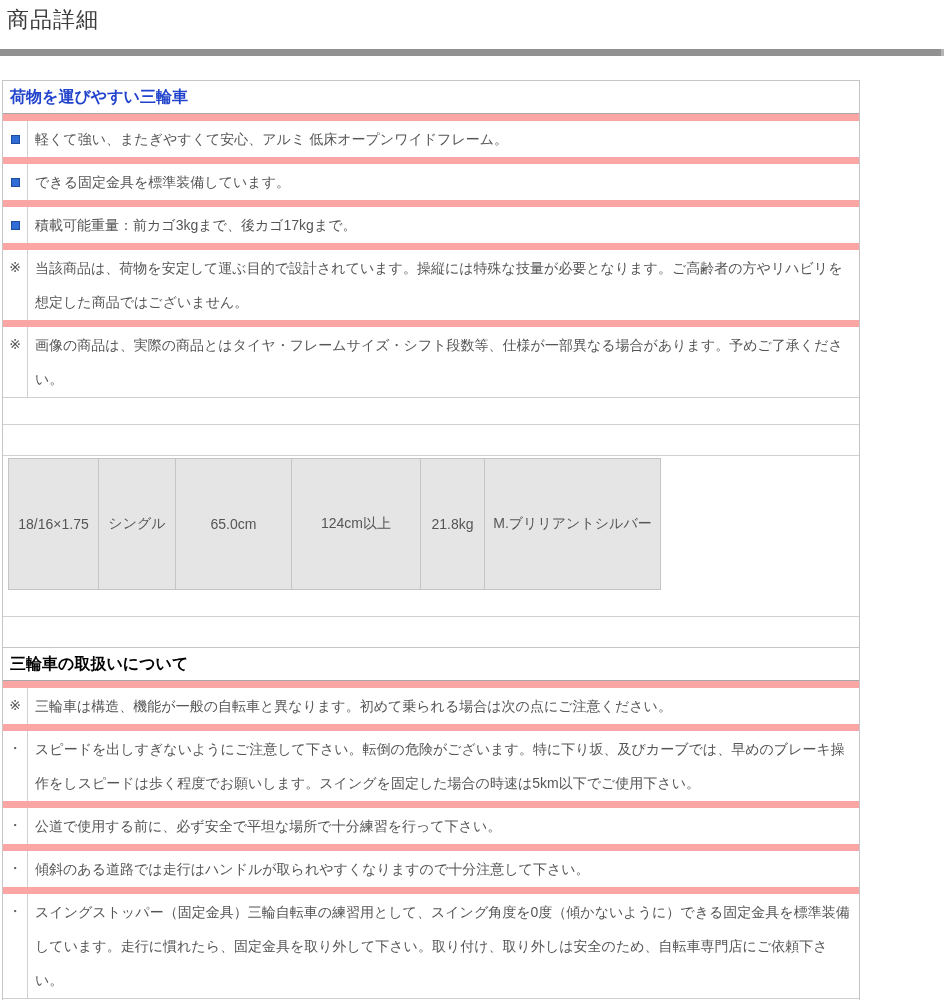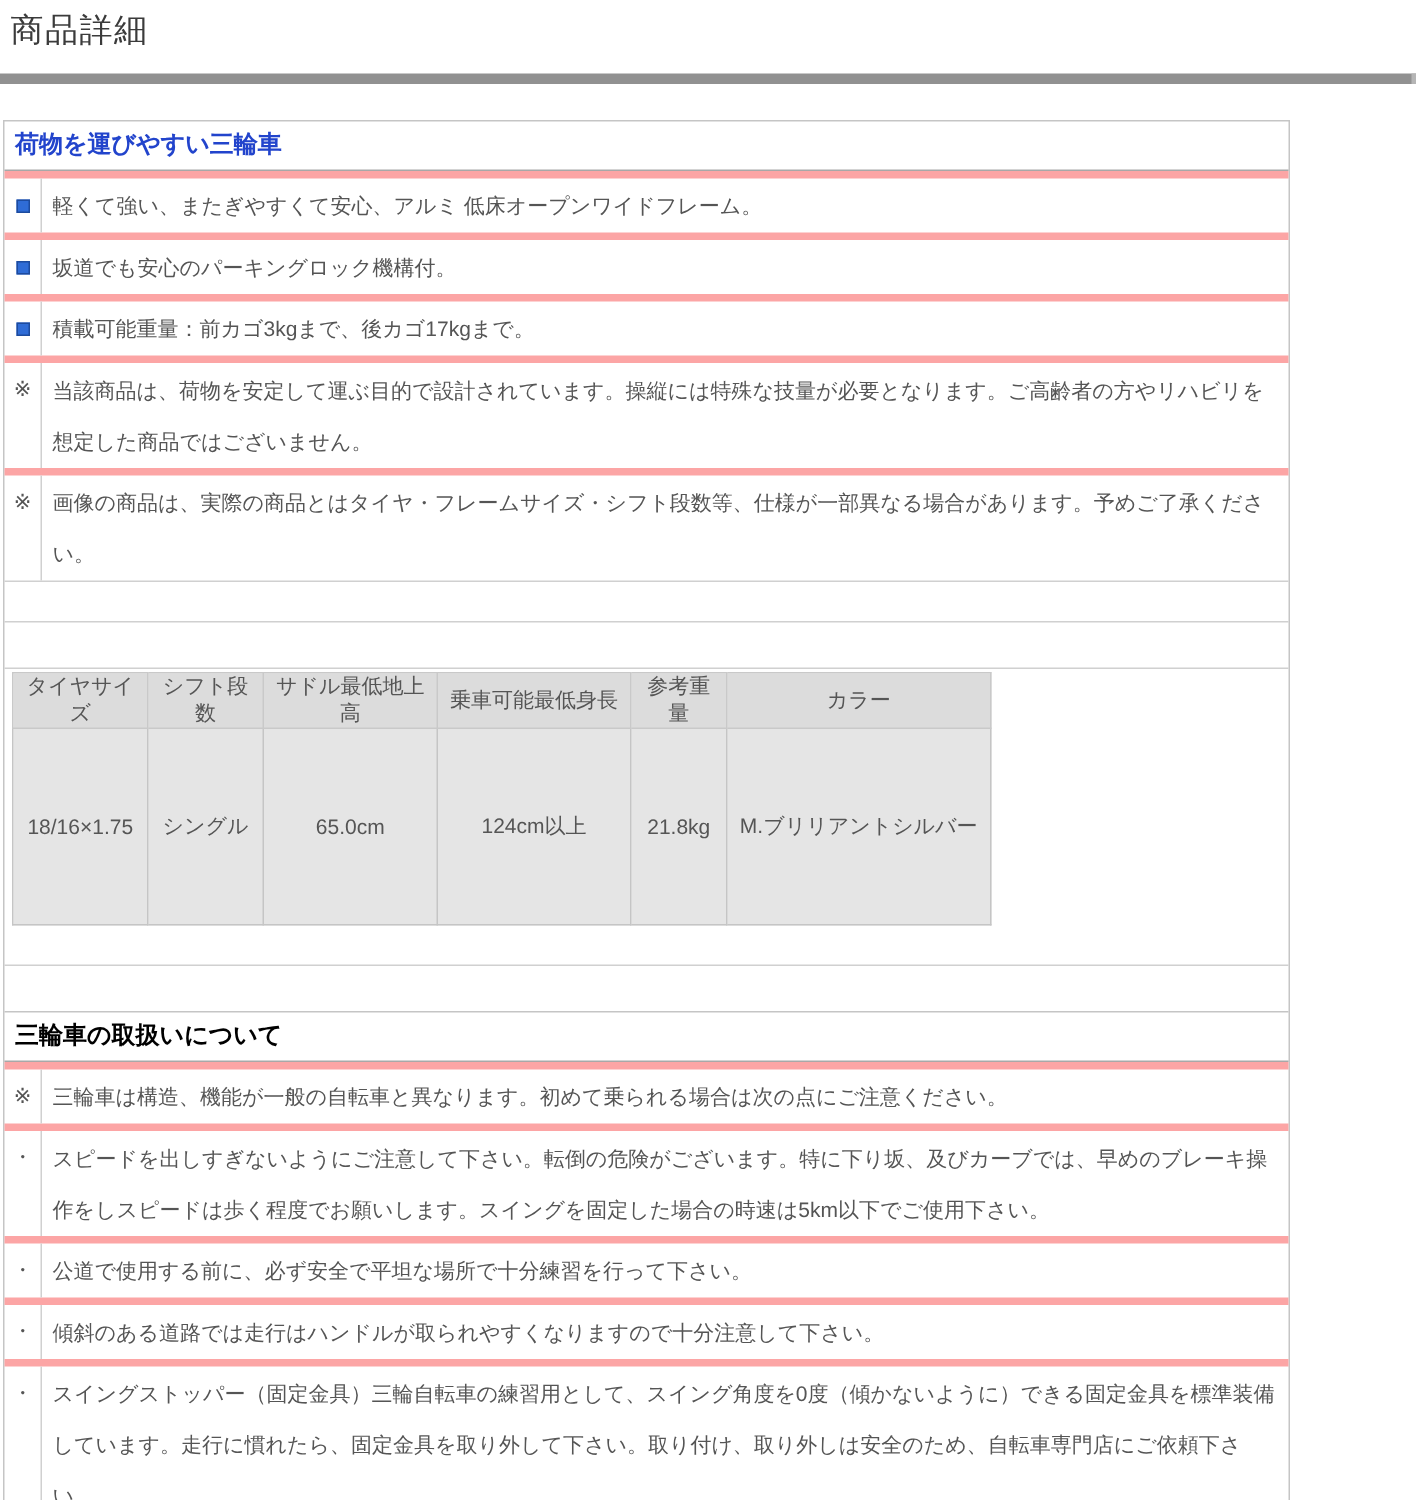--- a/index.html
+++ b/index.html
@@ -26,21 +26,21 @@
     box-sizing:border-box;background:#ffffff;
   }
   .sec-title{
     height:32px;line-height:32px;
     padding-left:7px;font-size:16px;font-weight:bold;
     border-bottom:1px solid #a8a8a8;
   }
   .sec-title.blue{color:#2244cc;}
   .sec-title.red{color:#000000;border-top:1px solid #c5c5c5;}
   
-  .row{display:flex;border-top:5px solid #fca5a5;}
+  .row{display:flex;border-top:7px solid #fca5a5;}
   .row:first-of-type{border-top:none;}
   .row .marker-cell{
     width:24px;flex:0 0 24px;
     border-right:1px solid #d0d0d0;
     text-align:center;font-size:14px;line-height:34px;
     color:#555555;
   }
   .row.icon-row .marker-cell{
     display:flex;align-items:center;justify-content:center;
     line-height:normal;
@@ -93,21 +93,21 @@
   <div class="row icon-row">
     <div class="marker-cell">
         <span class="bullet-square"></span>
       </div>
     <div class="text-cell">軽くて強い、またぎやすくて安心、アルミ 低床オープンワイドフレーム。</div>
   </div>
   <div class="row icon-row">
     <div class="marker-cell">
         <span class="bullet-square"></span>
       </div>
-    <div class="text-cell">坂道でも安心のパーキングロック機構付。</div>
+    <div class="text-cell">できる固定金具を標準装備しています。</div>
   </div>
   <div class="row icon-row">
     <div class="marker-cell">
         <span class="bullet-square"></span>
       </div>
     <div class="text-cell">積載可能重量：前カゴ3kgまで、後カゴ17kgまで。</div>
   </div>
   <div class="row">
     <div class="marker-cell">※</div>
     <div class="text-cell">当該商品は、荷物を安定して運ぶ目的で設計されています。操縦には特殊な技量が必要となります。ご高齢者の方やリハビリを想定した商品ではございません。</div>
@@ -116,28 +116,20 @@
     <div class="marker-cell">※</div>
     <div class="text-cell">画像の商品は、実際の商品とはタイヤ・フレームサイズ・シフト段数等、仕様が一部異なる場合があります。予めご了承ください。</div>
   </div>
 
   <div class="band band-a"></div>
   <div class="band band-b"></div>
 
   <div class="table-band">
     <table class="spec">
       <tbody>
-          <tr>
-        <th class="col-0">タイヤサイズ</th>
-        <th class="col-1">シフト段数</th>
-        <th class="col-2">サドル最低地上高</th>
-        <th class="col-3">乗車可能最低身長</th>
-        <th class="col-4">参考重量</th>
-        <th class="col-5">カラー</th>
-      </tr>
       <tr>
         <td class="col-0">18/16×1.75</td>
         <td class="col-1">シングル</td>
         <td class="col-2">65.0cm</td>
         <td class="col-3">124cm以上</td>
         <td class="col-4">21.8kg</td>
         <td class="col-5">M.ブリリアントシルバー</td>
       </tr>
     </tbody>
       </table>

